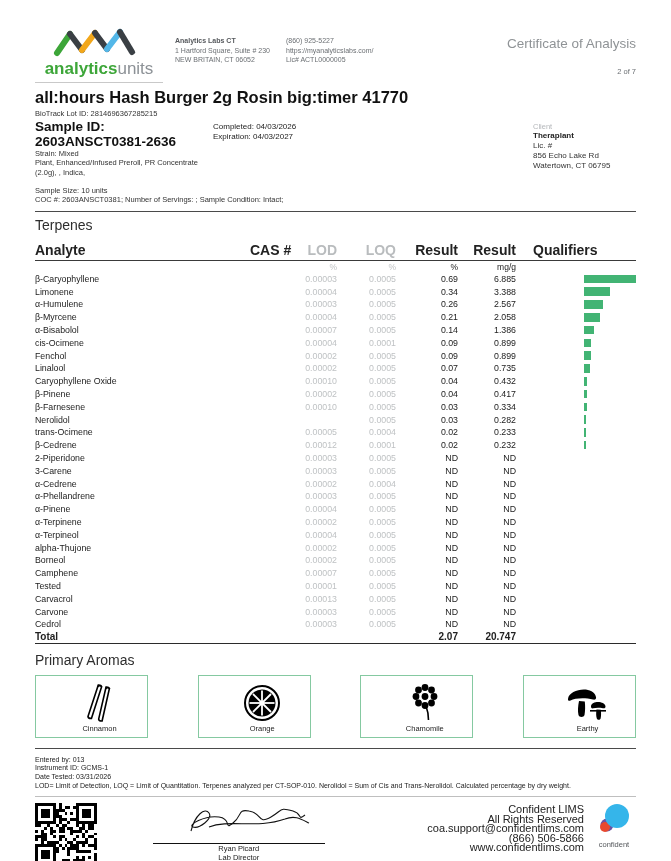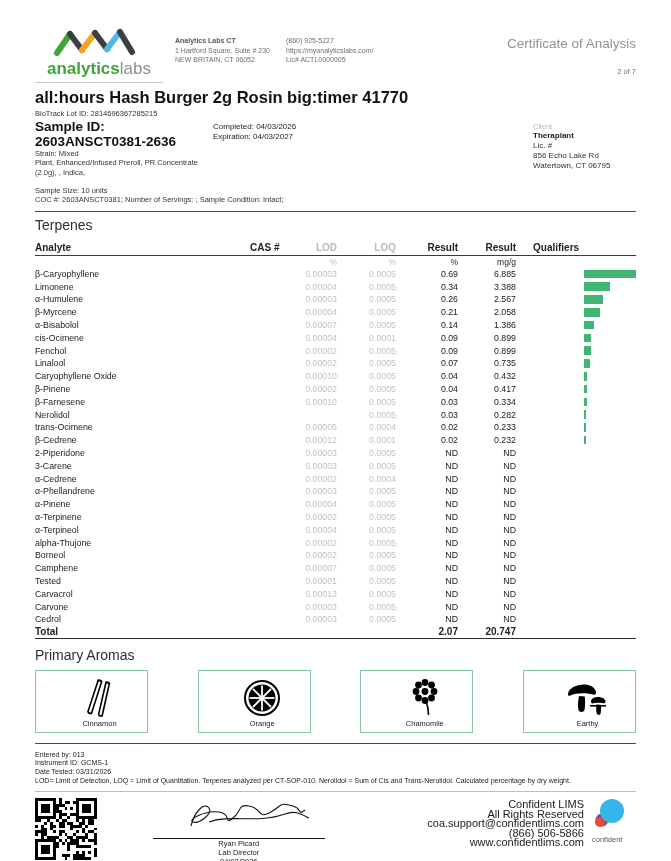--- a/index.html
+++ b/index.html
@@ -34,21 +34,21 @@
   .samp-client { margin-left:178px; padding-top:3px; }
   .client-label { font-size:7.5px; color:#b4b7ba; }
   .client-name { font-size:8px; font-weight:bold; color:#222; line-height:10px; }
   .samp-client .meta { font-size:8px; line-height:10px; }
   .samp-size { margin-top:9px; }
   .rule-dark { border-top:1.5px solid #4a4a4a; margin-top:7px; }
   .rule-gray { border-top:1px solid #bfbfbf; }
 
   
   .section-title { font-size:14px; color:#2e2e2e; margin-top:5px; }
-  .thead { display:flex; font-size:10px; font-weight:bold; color:#222; margin-top:9px; padding-bottom:2px; border-bottom:1.5px solid #3a3a3a; }
+  .thead { display:flex; font-size:14px; font-weight:bold; color:#222; margin-top:9px; padding-bottom:2px; border-bottom:1.5px solid #3a3a3a; }
   .trow, .units-row, .total-row { display:flex; align-items:center; }
   .c-an { width:215px; }
   .c-cas { width:53px; }
   .c-lod { width:34px; text-align:right; }
   .c-loq { width:59px; text-align:right; }
   .c-pct { width:62px; text-align:right; }
   .c-mgg { width:58px; text-align:right; }
   .c-q { flex:1; padding-left:17px; }
   .thead .c-lod, .thead .c-loq { color:#b9bcbe; }
   .units-row { font-size:8.5px; height:11px; color:#222; }
@@ -66,41 +66,41 @@
 
   
   .foot-meta { font-size:7px; line-height:8.6px; color:#222; margin-top:7px; }
   .bottom-row { display:flex; margin-top:6px; align-items:flex-start; }
   .qr { width:62px; height:62px; }
   .sig-block { margin:0 auto; text-align:center; width:190px; padding-top:2px; }
   .sig-line { border-top:1.5px solid #111; width:172px; margin:0 auto; }
   .sig-text { font-size:7.5px; line-height:9px; color:#222; }
   .lims-block { margin-left:auto; display:flex; align-items:flex-start; }
   .lims-text { text-align:right; font-size:11px; line-height:9.5px; color:#222; padding-top:2px; }
-  .confident { width:44px; margin-left:8px; }
+  .confident { width:44px; margin-left:8px; text-align:center; }
   .confident-word { font-size:7.5px; color:#55585c; margin-top:1px; }
 </style>
 </head>
 <body>
 
 <div class="page">
 
   <div class="hdr">
     <div class="brand">
       <svg width="96" height="30" viewBox="0 0 96 30">
         <g stroke-linecap="round" stroke-width="6" fill="none">
           <path d="M6 25 L19 6" stroke="#3da639"></path>
           <path d="M19 6 L31 22" stroke="#3a3f44"></path>
           <path d="M31 22 L44 5" stroke="#f2a71b"></path>
           <path d="M44 5 L56 21" stroke="#3a3f44"></path>
           <path d="M56 21 L69 4" stroke="#53b7e8"></path>
           <path d="M69 4 L81 24" stroke="#3a3f44"></path>
         </g>
       </svg>
-      <div class="brand-word"><span class="g">analytics</span><span class="l">labs</span></div>
+      <div class="brand-word"><span class="g">analytics</span><span class="l">units</span></div>
     </div>
     <div class="hdr-col labinfo">
       <div class="b">Analytics Labs CT</div>
       <div>1 Hartford Square, Suite # 230</div>
       <div>NEW BRITAIN, CT 06052</div>
     </div>
     <div class="hdr-col contact">
       <div>(860) 925-5227</div>
       <div>https://myanalyticslabs.com/</div>
       <div>Lic# ACTL0000005</div>

